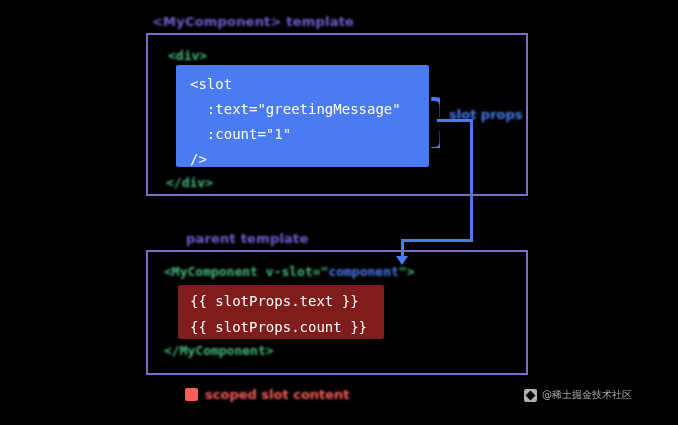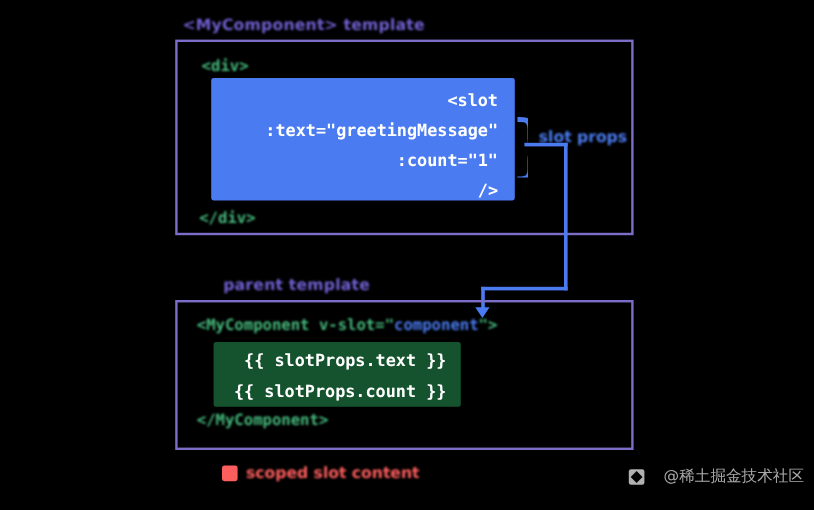--- a/index.html
+++ b/index.html
@@ -72,37 +72,36 @@
     filter: blur(0.85px);
   }
   #tag-open-comp .sp-highlight { color: #4a7bf0; }
 
   
   .code-block {
     position: absolute;
     box-sizing: border-box;
     font-family: "DejaVu Sans Mono", monospace;
     font-size: 14px;
-    font-weight: bold;
+    font-weight: normal;
     color: #ffffff;
     line-height: 25px;
     white-space: pre;
     padding: 7px 14px 8px 14px;
     border-radius: 2px;
-    text-align: right;
   }
   #slot-code {
     left: 176px; top: 65px;
     width: 253px; height: 102px;
     background: #4a7bf0;
   }
   #slotprops-code {
     left: 178px; top: 285px;
     width: 206px; height: 54px;
-    background: #14532d;
+    background: #7f1d1d;
     line-height: 26px;
     padding: 3px 12px 3px 12px;
   }
 
   
   #brace {
     position: absolute;
     left: 424px; top: 96px;
     width: 16px; height: 52px;
     color: #4a7bf0;
@@ -166,24 +165,24 @@
     font-size: 13px;
     filter: blur(0.9px);
   }
 
   
   #watermark {
     position: absolute;
     left: 524px; top: 388px;
     display: flex;
     align-items: center;
-    gap: 16px;
+    gap: 5px;
     color: #cfcfcf;
     font-family: "DejaVu Sans", sans-serif;
-    font-size: 13px;
+    font-size: 10px;
     opacity: 0.82;
     white-space: nowrap;
   }
   #watermark-logo {
     width: 13px; height: 13px;
     background: #d8d8d8;
     border-radius: 2px;
     position: relative;
     flex: 0 0 auto;
   }

